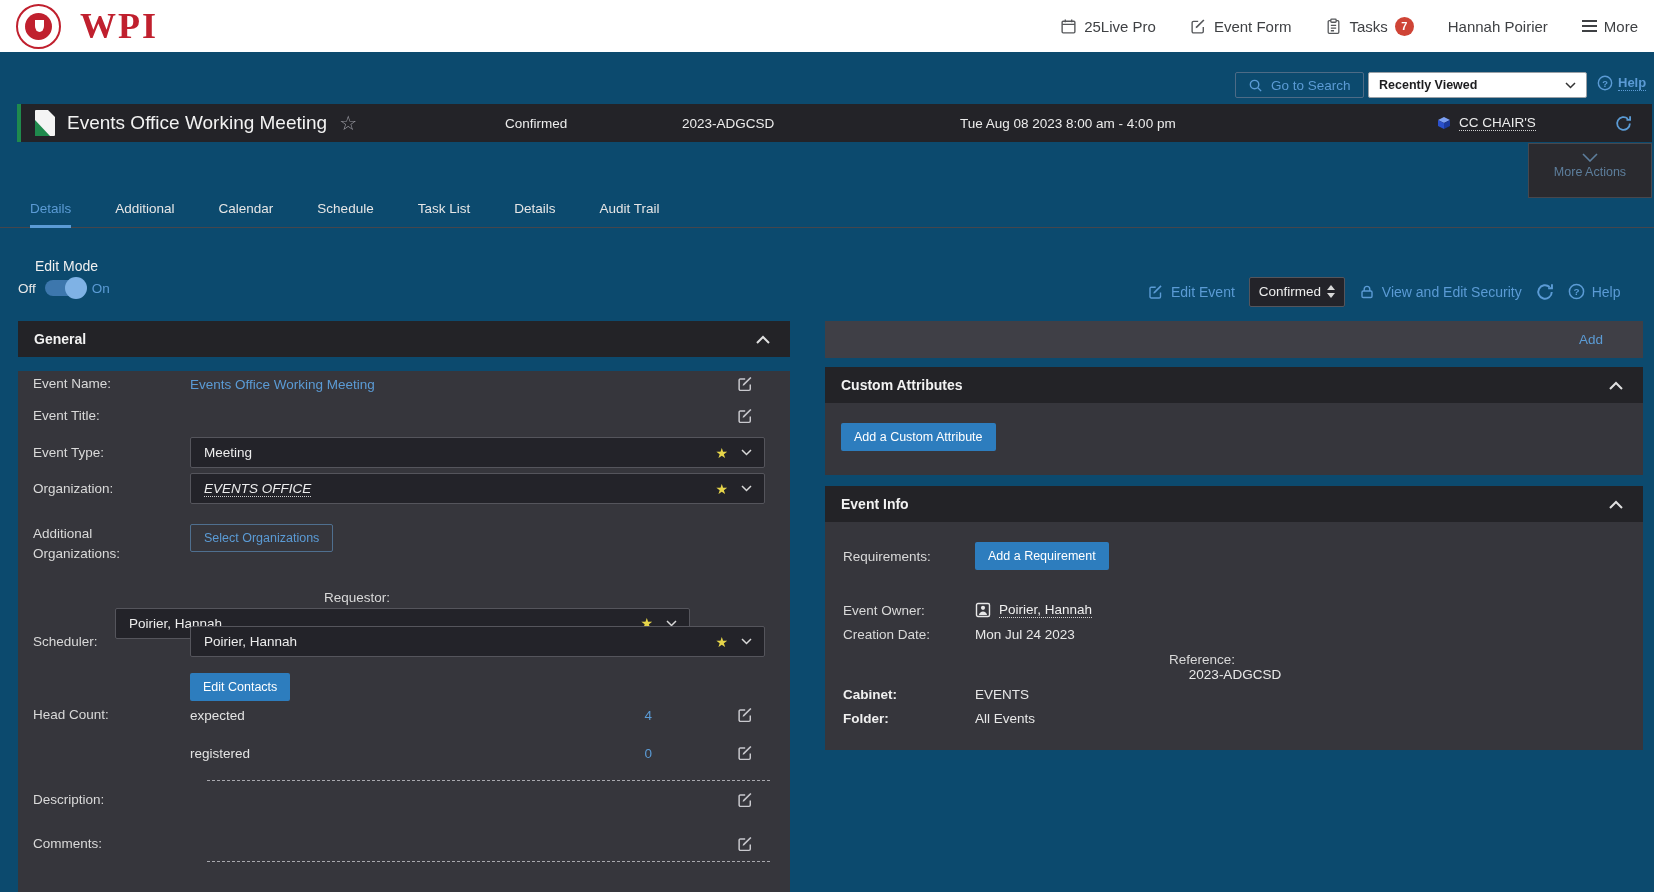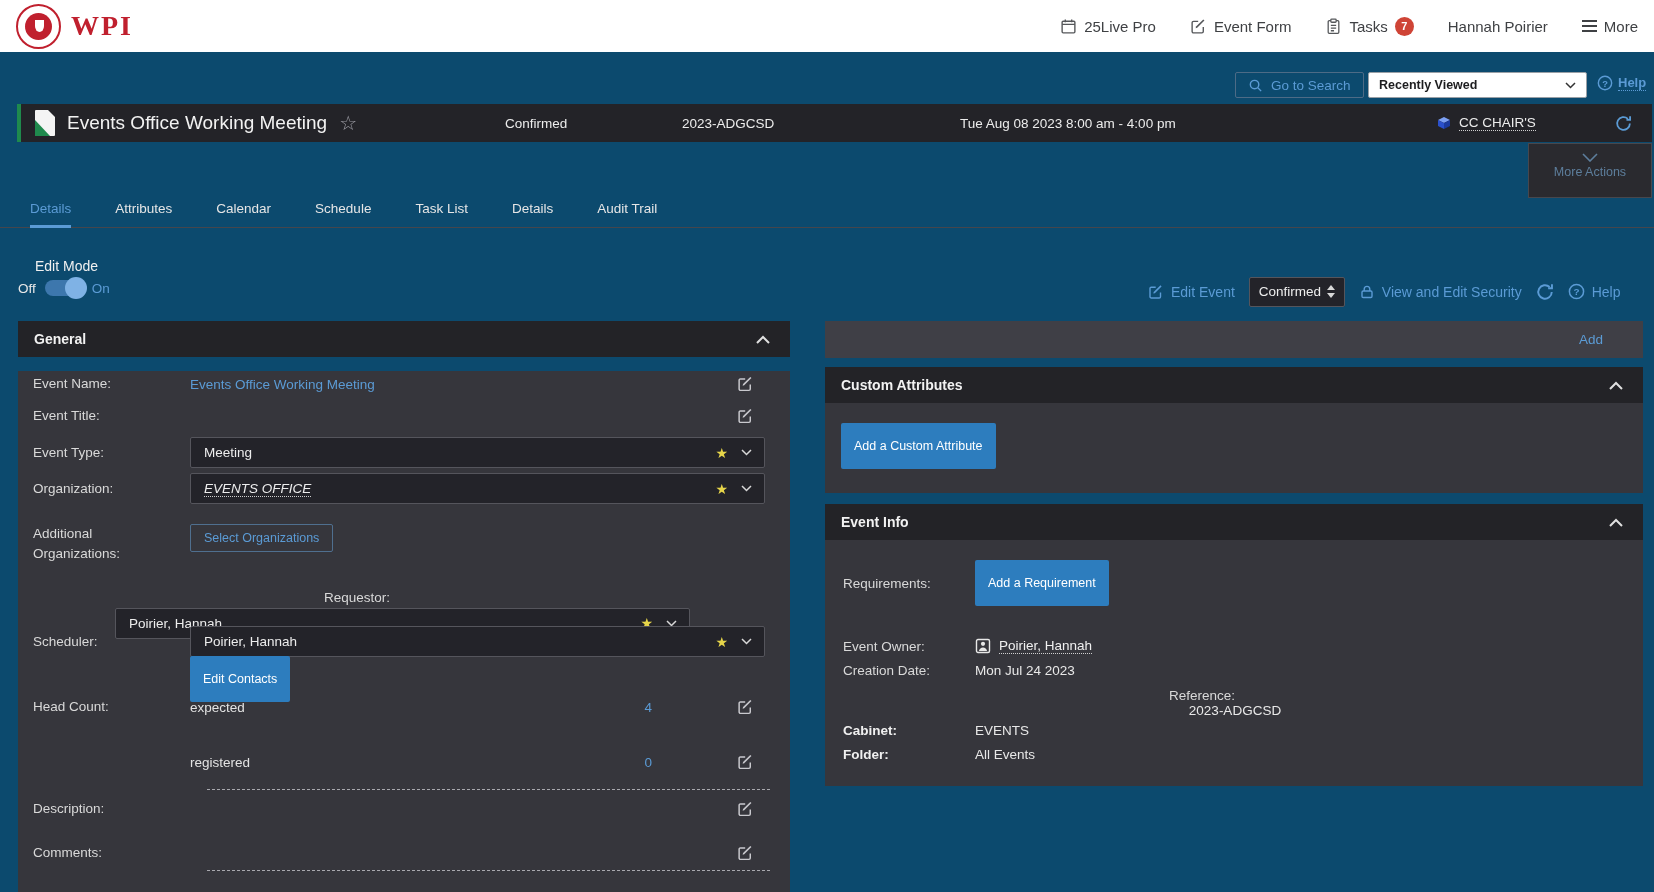--- a/index.html
+++ b/index.html
@@ -7,21 +7,21 @@
   body { font-family:"Liberation Sans", sans-serif; background:#2c2c31; overflow:hidden; }
   .page { position:relative; width:1654px; height:892px; background:#2c2c31; }
 
   
   .app-header { position:absolute; left:0; top:0; width:100%; height:52px; background:#ffffff;
     display:flex; align-items:center; justify-content:space-between; padding:0 16px; }
   .logo { display:flex; align-items:center; gap:10px; }
   .seal { width:45px; height:45px; border-radius:50%; border:2px solid #c0202e; background:#fff; position:relative; }
   .seal::before { content:""; position:absolute; left:7px; top:7px; width:27px; height:27px; border-radius:50%; background:#c0202e; }
   .seal::after { content:""; position:absolute; left:17px; top:14px; width:9px; height:12px; background:#fff; border-radius:0 0 50% 50%; }
-  .wpi-word { font-family:"Liberation Serif", serif; font-weight:bold; font-size:28px; color:#c0202e; letter-spacing:2px; line-height:1; }
+  .wpi-word { font-family:"Liberation Serif", serif; font-weight:bold; font-size:36px; color:#c0202e; letter-spacing:2px; line-height:1;margin-left:9px; }
   .top-nav { display:flex; align-items:center; gap:34px; font-size:15px; color:#3f4144; }
   .top-nav .nav-item { display:flex; align-items:center; gap:7px; cursor:pointer; }
   .top-nav svg { stroke:#55575a; }
   .badge { width:19px; height:19px; border-radius:50%; background:#cf4436; color:#fff; font-size:11px; font-weight:bold;
     display:flex; align-items:center; justify-content:center; }
   .burger { display:inline-block; width:15px; }
   .burger span { display:block; height:2px; background:#3f4144; margin:3px 0; }
 
   
   .content { position:absolute; left:0; top:52px; width:1654px; height:840px; background:#0c4a6e; }
@@ -97,21 +97,21 @@
   .g-control { flex:1; position:relative; }
   .g-value-link { color:#5b9bd5; font-size:13.5px; cursor:pointer; }
   .field { width:575px; height:31px; background:#232329; border:1px solid #55555c; border-radius:2px;
     display:flex; align-items:center; padding:0 13px; color:#ededed; font-size:13.5px; position:relative; cursor:pointer; }
   .field .req-star { position:absolute; right:36px; color:#e6d54a; font-size:14px; }
   .field .f-chev { position:absolute; right:12px; display:flex; }
   .dotted-u { border-bottom:1px dotted #cfcfcf;font-style:italic; }
   .g-edit { position:absolute; right:18px; top:50%; transform:translateY(-50%); color:#c9c9ce; cursor:pointer; display:flex; }
   .btn-outline { background:transparent; border:1px solid #4f6f8f; color:#5b9bd5; font-size:12.5px;
     padding:6px 13px; border-radius:2px; cursor:pointer; font-family:inherit; }
-  .btn-primary { background:#2d7dbe; border:none; color:#fff; font-size:12.5px; padding:16px 13px; border-radius:2px;
+  .btn-primary { background:#2d7dbe; border:none; color:#fff; font-size:12.5px; padding:7px 13px; border-radius:2px;
     cursor:pointer; font-family:inherit; }
   .hc { display:flex; justify-content:space-between; width:462px; font-size:13.5px; color:#e3e3e3; }
   .hc .hc-val { color:#5b9bd5; cursor:pointer; }
   .g-hr { border:none; border-top:1px dashed #a8a8ae; margin-left:174px; margin-right:2px; }
 
   
   .add-row { height:37px; background:#3f3f46; display:flex; align-items:center; justify-content:flex-end; padding-right:40px; }
   .add-link { color:#5b9bd5; font-size:13.5px; cursor:pointer; }
   .ca-body { padding:20px 16px 24px 16px; }
   .ei-body { padding:20px 16px 20px 18px; }
@@ -241,21 +241,21 @@
       <div class="chev">
           <svg width="16" height="9" viewBox="0 0 16 9" fill="none" stroke="#5d7e9c" stroke-width="1.6" style="margin:0 auto;">
             <path d="M1 1l7 7 7-7"></path>
           </svg>
         </div>
       <div class="lbl">More Actions</div>
     </div>
 
     <div class="tab-bar">
       <div class="tab active">Details</div>
-      <div class="tab">Attributes</div>
+      <div class="tab">Additional</div>
       <div class="tab">Calendar</div>
       <div class="tab">Schedule</div>
       <div class="tab">Task List</div>
       <div class="tab">Details</div>
       <div class="tab">Audit Trail</div>
     </div>
 
     <div class="edit-mode-label">Edit Mode</div>
     <div class="toggle-row">
       <span class="tg-off">Off</span>
@@ -401,21 +401,21 @@
               <span class="req-star">★</span>
               <span class="f-chev">
                   <svg width="11" height="7" viewBox="0 0 11 7" fill="none" stroke="#d8d8d8" stroke-width="1.5">
                     <path d="M1 1l4.5 4.5L10 1"></path>
                   </svg>
                 </span>
             </div>
           </div>
         </div>
 
-        <div class="g-row" style="margin-top:7px; height:30px;">
+        <div class="g-row" style="margin-top:15px; height:30px;">
           <div class="g-label"></div>
           <div class="g-control">
             <button class="btn-primary">Edit Contacts</button>
           </div>
         </div>
 
         <div class="g-row" style="height:26px;">
           <div class="g-label">Head Count:</div>
           <div class="g-control">
             <div class="hc">
@@ -424,21 +424,21 @@
             </div>
           </div>
           <span class="g-edit">
               <svg width="17" height="17" viewBox="0 0 16 16" fill="none" stroke="currentColor" stroke-width="1.4">
                 <path d="M12.5 8.5v4.2a1.3 1.3 0 0 1-1.3 1.3H3.3A1.3 1.3 0 0 1 2 12.7V4.5a1.3 1.3 0 0 1 1.3-1.3h4.4"></path>
                 <path d="M6.8 9.2L13.6 2.4l-1.1-1.1L5.7 8.1l-.4 1.5z" fill="currentColor" stroke="none"></path>
               </svg>
             </span>
         </div>
 
-        <div class="g-row" style="margin-top:29px; height:26px;">
+        <div class="g-row" style="margin-top:12px; height:26px;">
           <div class="g-label"></div>
           <div class="g-control">
             <div class="hc">
               <span>registered</span>
               <span class="hc-val">0</span>
             </div>
           </div>
           <span class="g-edit">
               <svg width="17" height="17" viewBox="0 0 16 16" fill="none" stroke="currentColor" stroke-width="1.4">
                 <path d="M12.5 8.5v4.2a1.3 1.3 0 0 1-1.3 1.3H3.3A1.3 1.3 0 0 1 2 12.7V4.5a1.3 1.3 0 0 1 1.3-1.3h4.4"></path>

